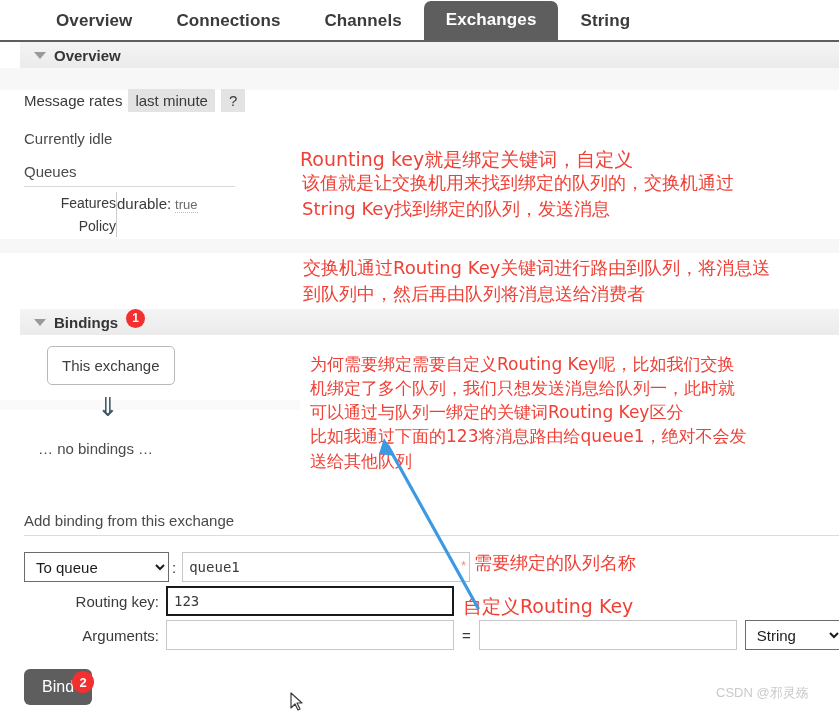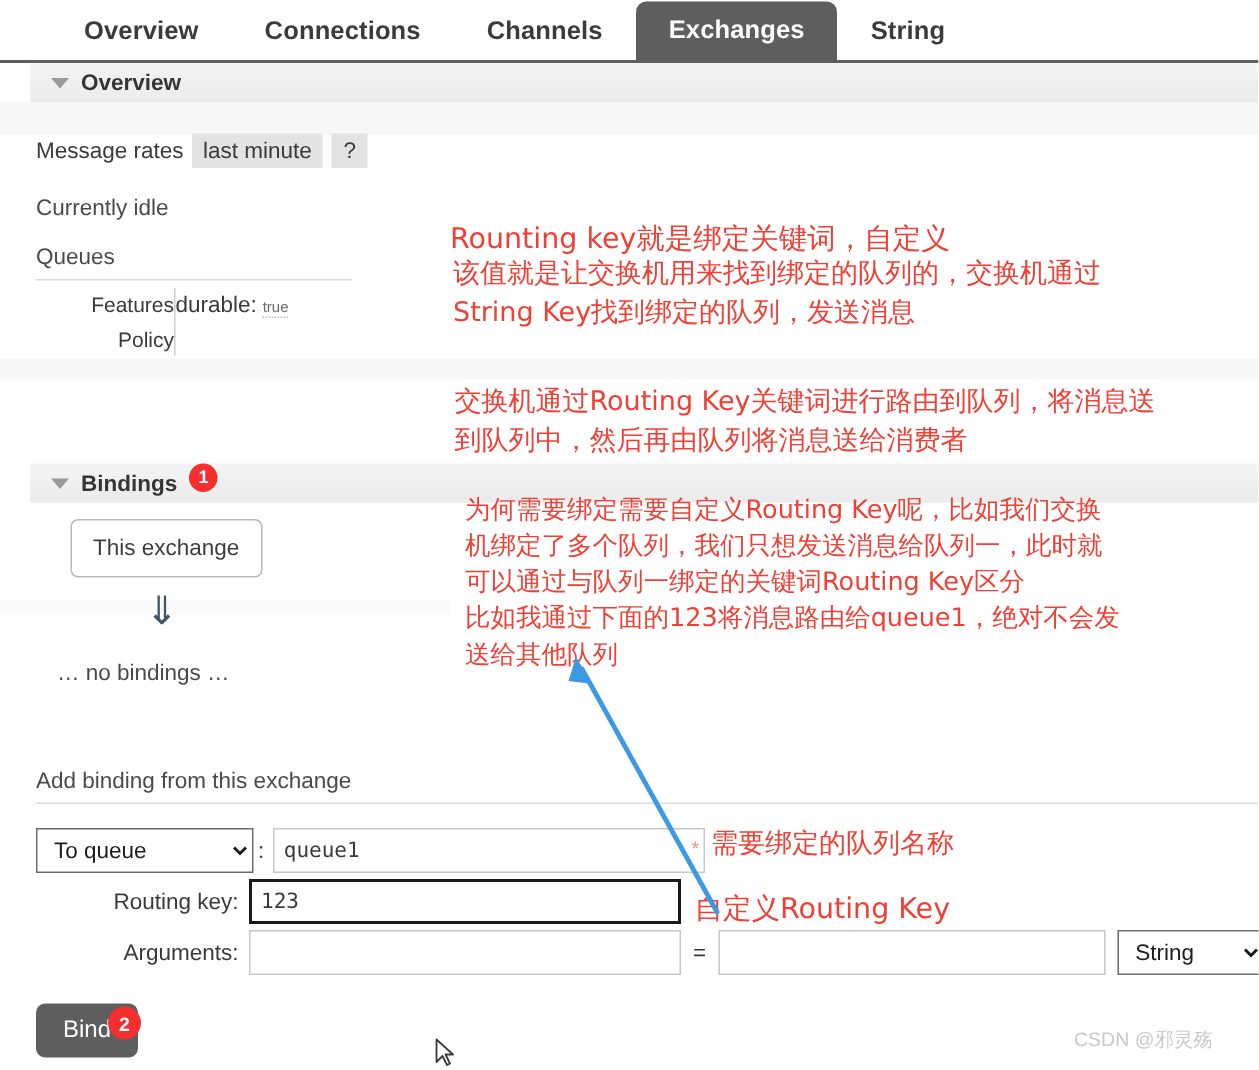--- a/index.html
+++ b/index.html
@@ -119,21 +119,21 @@
     font-size: 15px;
     color: #3a3a3a;
   }
   td.dval {
     border-left: 1px solid #cccccc;
     padding-left: 12px;
     color: #555555;
     font-size: 14px;
   }
   .durable-key { font-size: 15px; color: #3a3a3a; }
-  .durable-val { font-size: 10px; color: #6a6a6a; border-bottom: 1px dotted #bbb; }
+  .durable-val { font-size: 13px; color: #6a6a6a; border-bottom: 1px dotted #bbb; }
   td.dkey.policy { padding-bottom: 16px; }
   td.dval.policyv { padding-bottom: 16px; }
 
   
   #bindings-header {
     position: absolute; left: 20px; top: 309px; width: 819px; height: 26px;
     background: linear-gradient(to bottom, #f4f4f4, #ebebeb);
     display: flex; align-items: center;
     box-sizing: border-box;
   }
@@ -231,21 +231,21 @@
     position: absolute;
     color: #ef4036;
     font-family: "DejaVu Sans", sans-serif;
     line-height: 1.42;
     white-space: pre-wrap;
     pointer-events: none;
   }
   #anno1 { left: 300px; top: 107px; font-size: 19px; margin-top: 39px; }
   #anno2 { left: 302px; top: 170px; font-size: 18px; }
   #anno3 { left: 303px; top: 255px; font-size: 18px; }
-  #anno4 { left: 310px; top: 328px; font-size: 17px; }
+  #anno4 { left: 310px; top: 352px; font-size: 17px; }
   #anno5 { left: 474px; top: 550px; font-size: 18px; }
   #anno6 { left: 463px; top: 593px; font-size: 19px; }
   #req-star {
     position: absolute; left: 461px; top: 558px;
     color: #ef8d86; font-size: 13px;
   }
 
   
   #arrow-svg {
     position: absolute; left: 370px; top: 430px;

